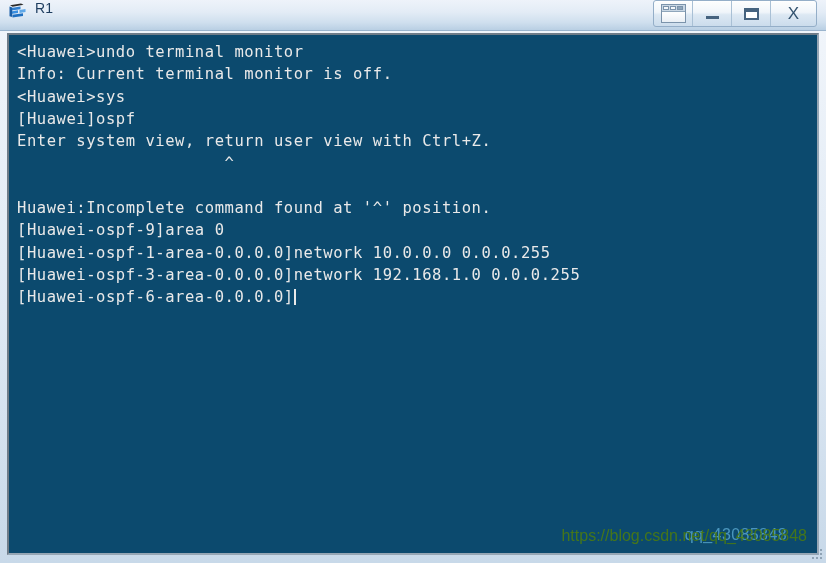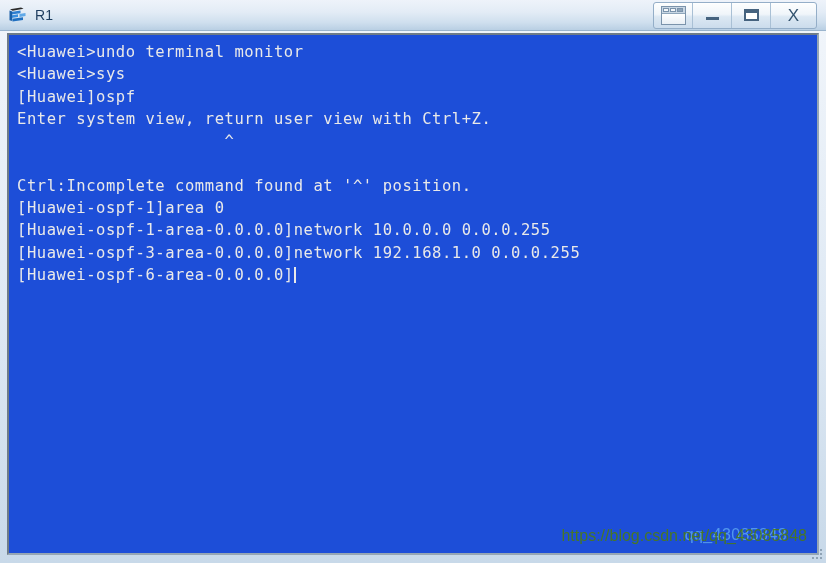--- a/index.html
+++ b/index.html
@@ -23,21 +23,21 @@
   
   #titlebar {
     position: absolute;
     left: 0; top: 0;
     width: 826px;
     height: 31px;
     background: linear-gradient(to bottom, #eef3fa 0%, #e3ecf6 40%, #cfdfee 75%, #b9cfe3 100%);
     border-bottom: 1px solid #9ab4cd;
     box-sizing: border-box;
     display: flex;
-    align-items: center;
+    align-items: flex-start;
   }
 
   #app-icon {
     width: 22px;
     height: 22px;
     margin-left: 7px;
     margin-right: 6px;
     flex: 0 0 auto;
     position: relative;
   }
@@ -137,21 +137,21 @@
     border-top: 2px solid #6f7c88;
     border-left: 2px solid #6f7c88;
     border-right: 2px solid #96a6b4;
     border-bottom: 2px solid #96a6b4;
     overflow: hidden;
   }
 
   #terminal {
     position: absolute;
     left: 0; top: 0; right: 0; bottom: 0;
-    background: #1d4ed8;
+    background: #0c4a6e;
     padding: 6px 3px 0 8px;
     box-sizing: border-box;
     overflow: hidden;
   }
 
   .tline {
     font-family: "DejaVu Sans Mono", "Liberation Mono", monospace;
     font-size: 15.5px;
     line-height: 22.3px;
     color: #e9e9e9;
@@ -267,27 +267,28 @@
       <div class="winbtn wide">
         <span class="close-glyph">X</span>
       </div>
 
     </div>
   </div>
 
   <div id="terminal-frame">
     <div id="terminal">
       <div class="tline">&lt;Huawei&gt;undo terminal monitor</div>
+      <div class="tline">Info: Current terminal monitor is off.</div>
       <div class="tline">&lt;Huawei&gt;sys</div>
       <div class="tline">[Huawei]ospf</div>
       <div class="tline">Enter system view, return user view with Ctrl+Z.</div>
       <div class="caret-line">                     ^</div>
       <div class="tline"></div>
-      <div class="tline">Ctrl:Incomplete command found at '^' position.</div>
-      <div class="tline">[Huawei-ospf-1]area 0</div>
+      <div class="tline">Huawei:Incomplete command found at '^' position.</div>
+      <div class="tline">[Huawei-ospf-9]area 0</div>
       <div class="tline">[Huawei-ospf-1-area-0.0.0.0]network 10.0.0.0 0.0.0.255</div>
       <div class="tline">[Huawei-ospf-3-area-0.0.0.0]network 192.168.1.0 0.0.0.255</div>
       <div class="tline"><span>[Huawei-ospf-6-area-0.0.0.0]</span><span class="cursorbar"></span></div>
     </div>
 
     <div id="watermark-wrap">
       <div class="wm wm-b">qq_43085848</div>
       <div class="wm wm-a">https://blog.csdn.net/qq_43085848</div>
     </div>
   </div>

